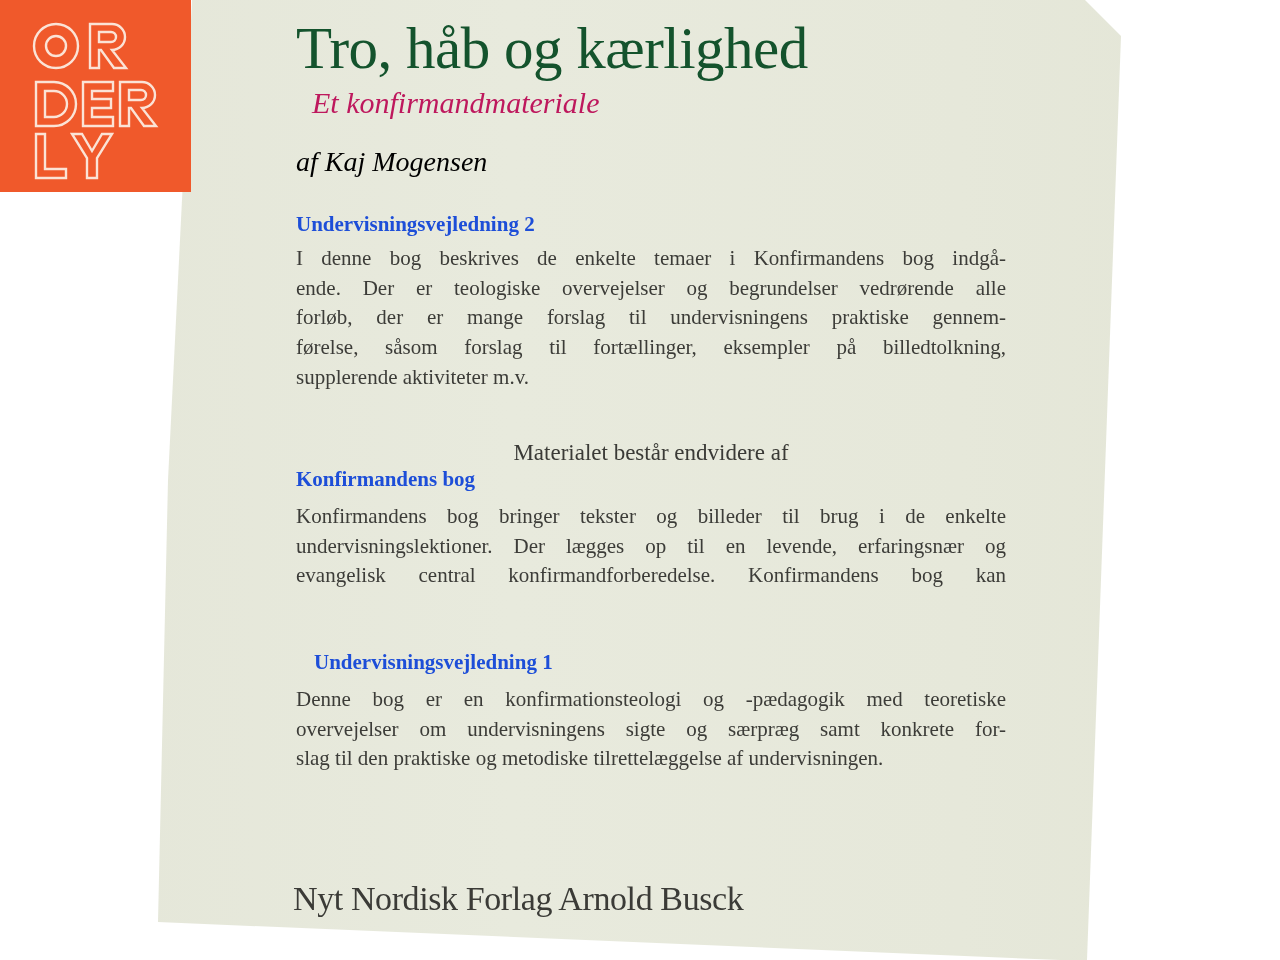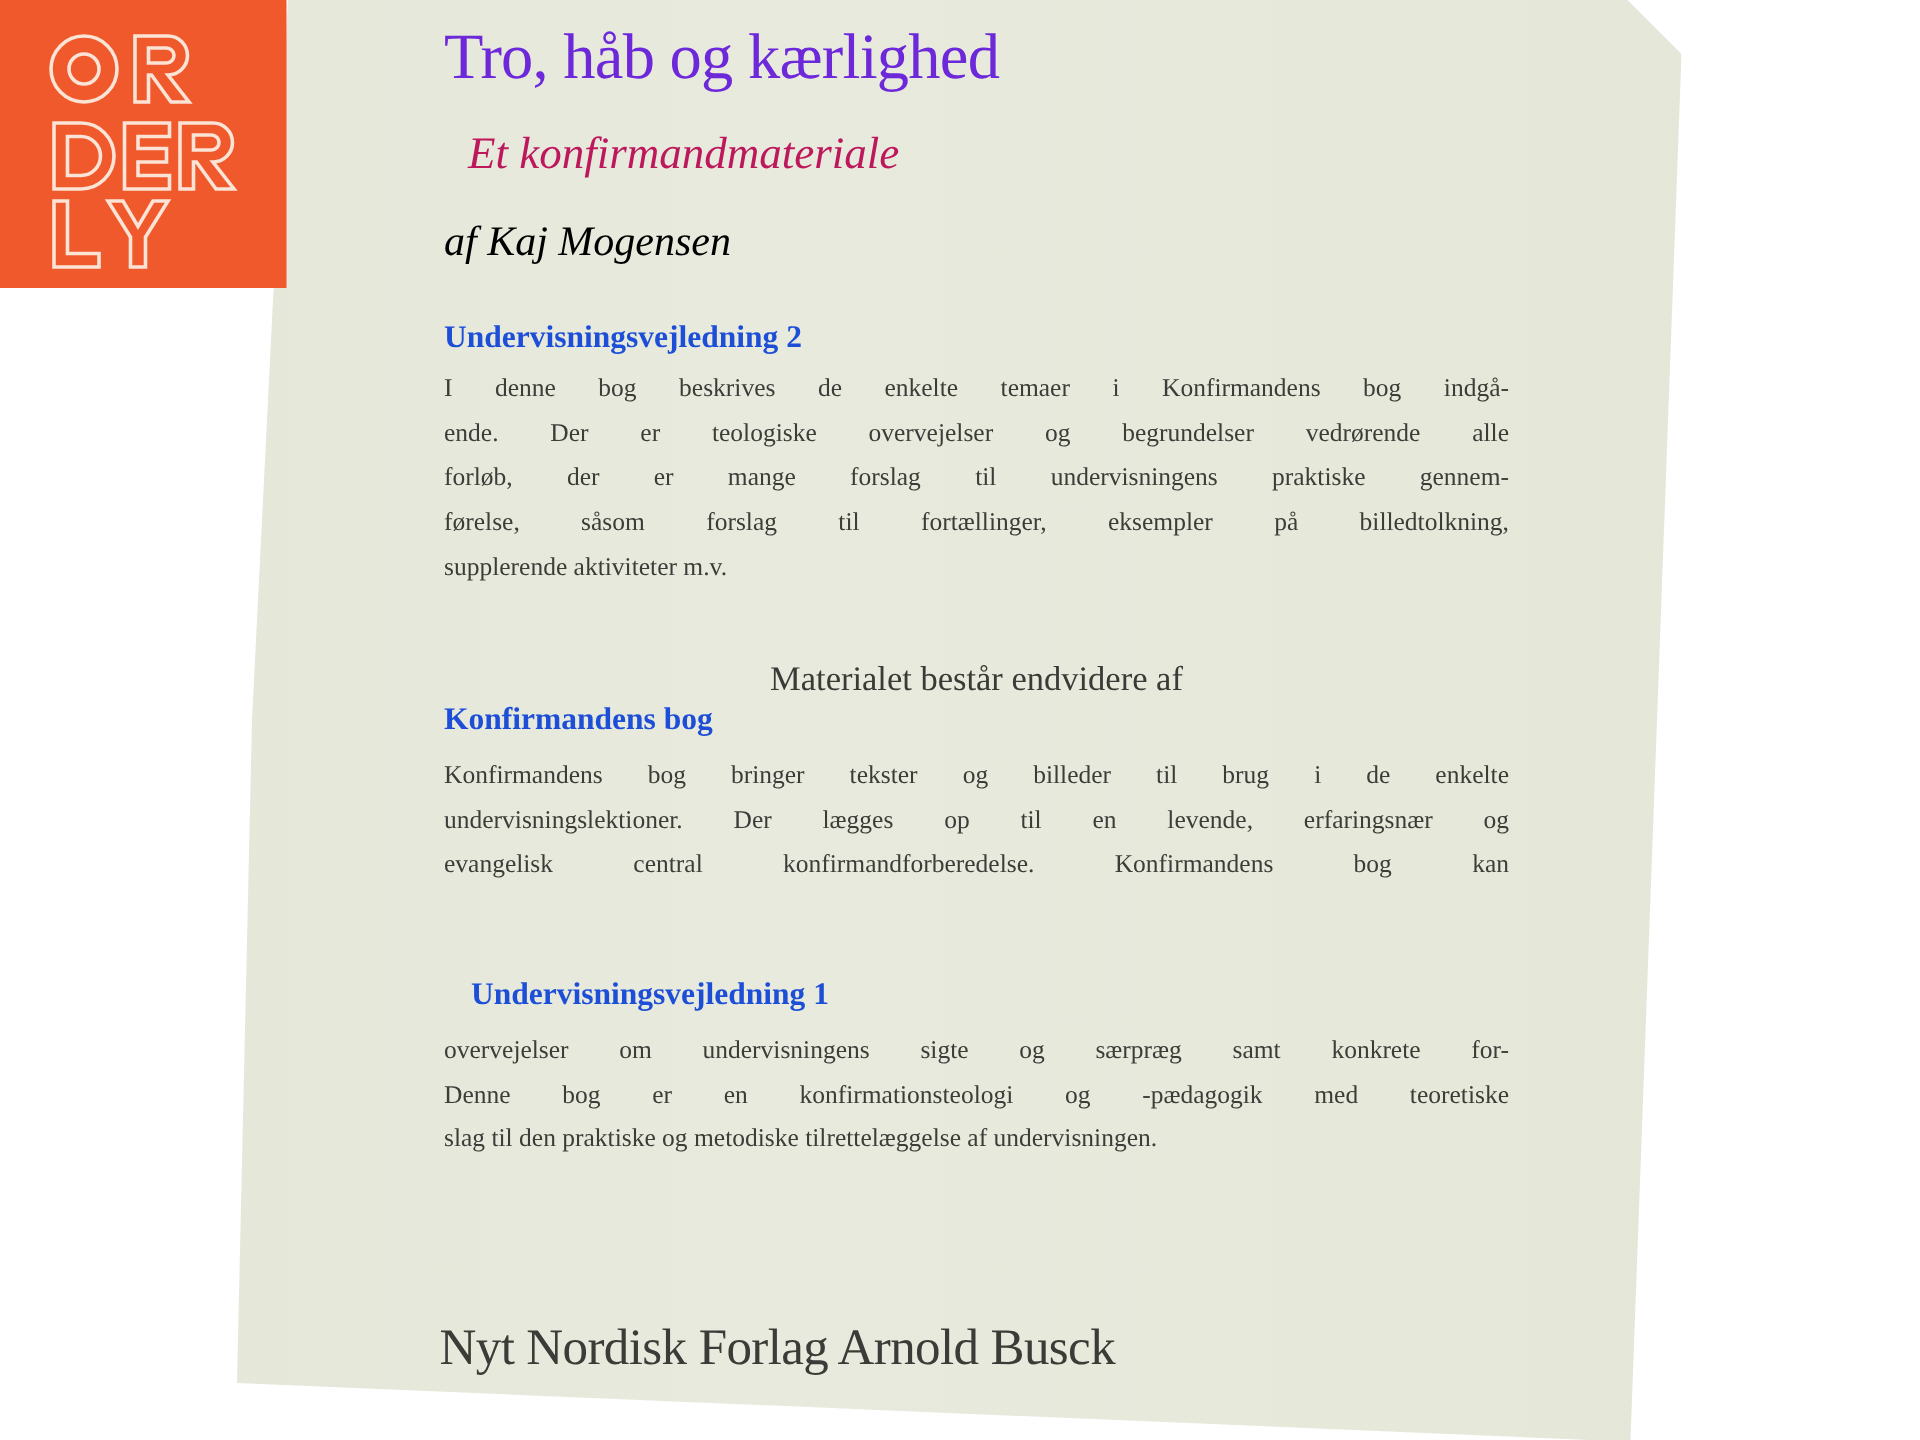--- a/index.html
+++ b/index.html
@@ -12,26 +12,26 @@
     position:absolute; left:0; top:0; width:1280px; height:960px;
     background: linear-gradient(90deg, #e4e6d8 0%, #e8eadd 40%, #e6e8da 75%, #e3e5d6 100%);
     clip-path: polygon(192px 0px, 1085px 0px, 1121px 36px, 1087px 960px, 1060px 960px, 158px 922px, 168px 480px);
   }
   .logo {
     position:absolute; left:0; top:0; width:191px; height:192px;
     background:#f0592b;
   }
   .logo svg { position:absolute; left:0; top:0; }
   .text { position:absolute; color:#3a3a36; }
-  .title { left:296px; top:14px; font-size:43px; letter-spacing:-0.5px; color:#6d28d9; white-space:nowrap; }
+  .title { left:296px; top:14px; font-size:59px; letter-spacing:-0.5px; color:#14532d; white-space:nowrap; }
   .subtitle { left:312px; top:86px; font-size:30px; font-style:italic; color:#be185d; white-space:nowrap; }
   .author { left:296px; top:146px; font-size:28px; font-style:italic; color:#000000; white-space:nowrap; }
   .heading { font-size:21px; font-weight:bold; color:#1d4ed8; white-space:nowrap; }
   .para {
-    font-size:17px; line-height:29.7px; color:#3c3c38;
+    font-size:21px; line-height:29.7px; color:#3c3c38;
     width:710px; text-align:justify; text-align-last:left;
   }
   .para span { display:block; white-space:nowrap; text-align:justify; text-align-last:justify; }
   .para span.last { text-align-last:left; }
   .center { left:296px; width:710px; top:421px; font-size:23px; text-align:center; white-space:nowrap;margin-top:19px; }
   .publisher { left:293px; top:880px; font-size:34px; letter-spacing:-0.4px; color:#3b3b37; white-space:nowrap; }
 </style>
 </head>
 <body>
 
@@ -82,18 +82,18 @@
 
 <div class="text heading" style="left:296px; top:467px;">Konfirmandens bog</div>
 <div class="text para" style="left:296px; top:502px;">
   <span>Konfirmandens bog bringer tekster og billeder til brug i de enkelte</span>
   <span>undervisningslektioner. Der lægges op til en levende, erfaringsnær og</span>
   <span>evangelisk central konfirmandforberedelse. Konfirmandens bog kan</span>
 </div>
 
 <div class="text heading" style="left:296px; top:650px;margin-left:18px;">Undervisningsvejledning 1</div>
 <div class="text para" style="left:296px; top:685px;">
+  <span>Denne bog er en konfirmationsteologi og -pædagogik med teoretiske</span>
   <span>overvejelser om undervisningens sigte og særpræg samt konkrete for-</span>
-  <span>Denne bog er en konfirmationsteologi og -pædagogik med teoretiske</span>
   <span class="last">slag til den praktiske og metodiske tilrettelæggelse af undervisningen.</span>
 </div>
 
 <div class="text publisher">Nyt Nordisk Forlag Arnold Busck</div>
 
 </body></html>

